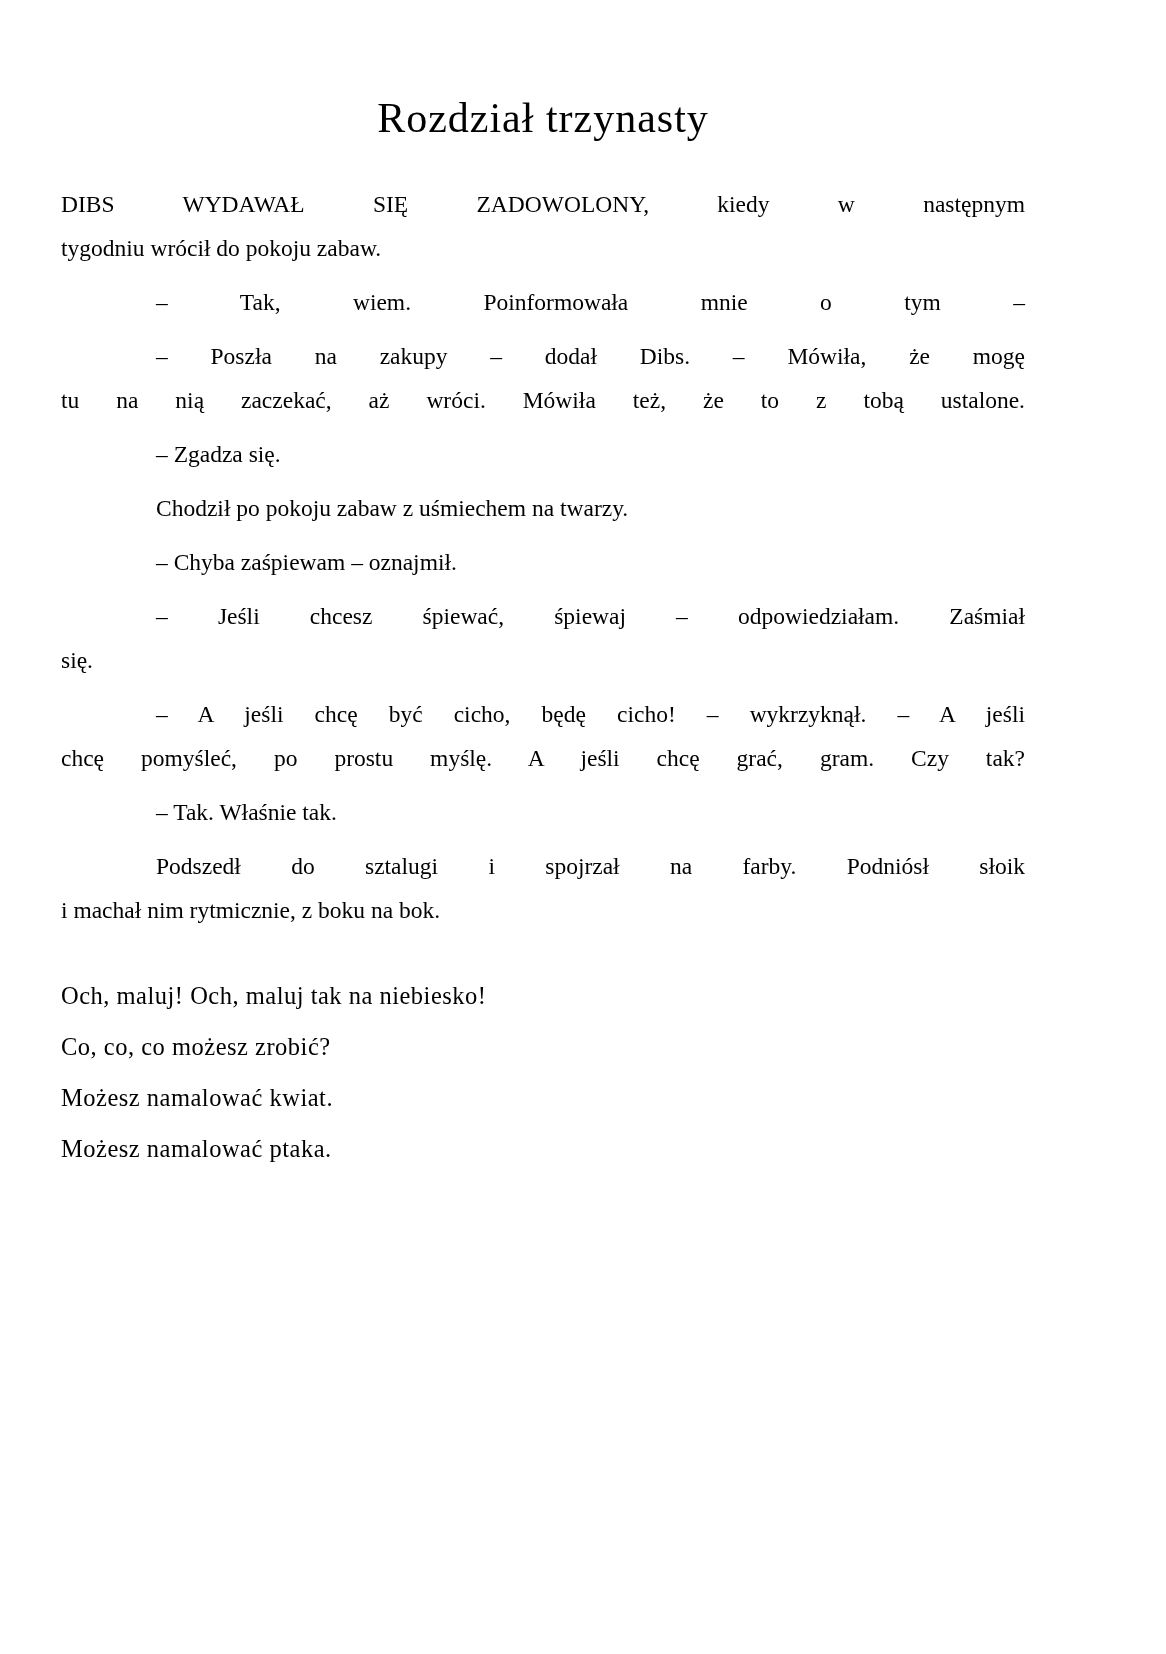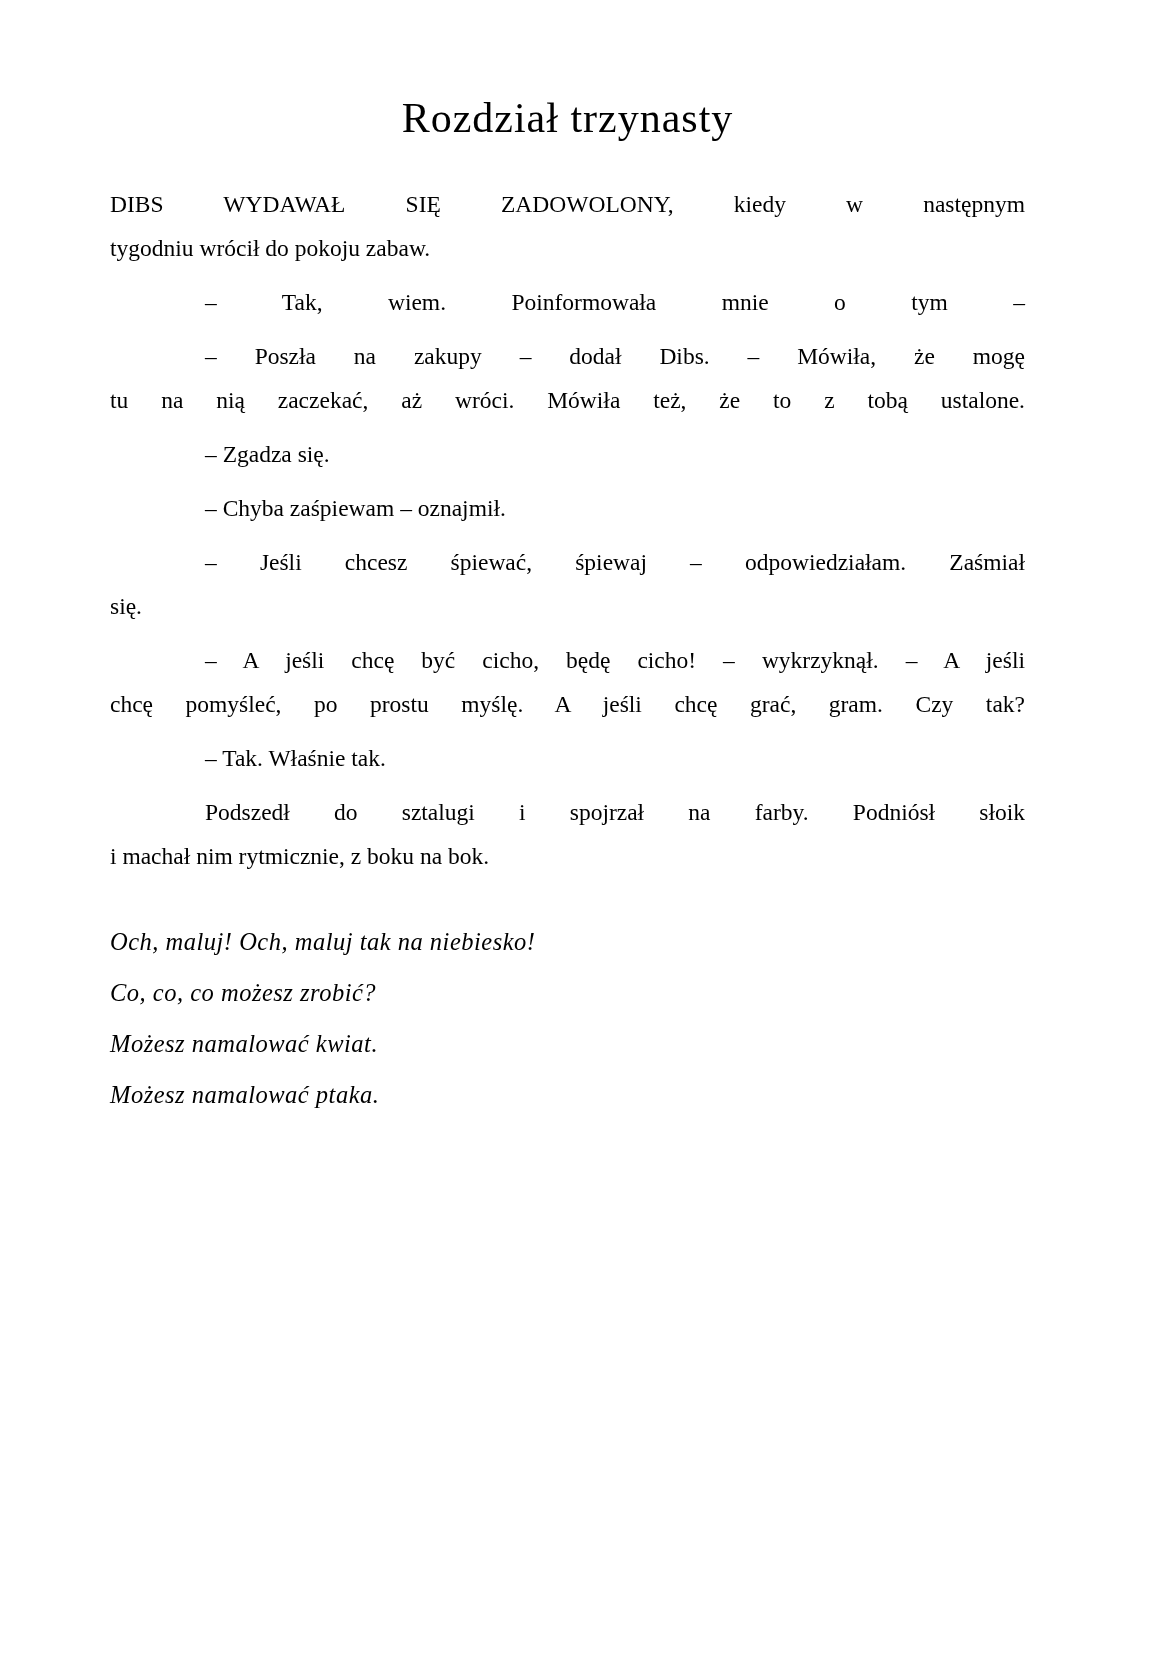--- a/index.html
+++ b/index.html
@@ -12,21 +12,21 @@
     height: 1654px;
     position: relative;
     font-family: "Liberation Serif", serif;
     color: #000000;
     -webkit-font-smoothing: antialiased;
   }
   .page {
     box-sizing: border-box;
     width: 1166px;
     height: 1654px;
-    padding: 92px 141px 0 110px;
+    padding: 92px 141px 0 61px;
     background: #ffffff;
     overflow: hidden;
   }
   .chapter-title {
     font-family: "Liberation Serif", serif;
     font-weight: normal;
     font-size: 42px;
     line-height: 52px;
     text-align: center;
     margin: 0 0 38px 0;
@@ -46,21 +46,20 @@
     text-align: justify;
     text-align-last: justify;
   }
   .line.indent {
     text-indent: 95px;
   }
   .song {
     margin-top: 48px;
   }
   .song-line {
-    font-style: italic;
     font-size: 24.5px;
     line-height: 31px;
     margin: 0 0 20px 0;
     text-align: left;
     letter-spacing: 0.5px;
   }
 </style>
 </head>
 <body>
 
@@ -82,20 +81,23 @@
 
     <div class="para">
       <div class="line fill indent">– Poszła na zakupy – dodał Dibs. – Mówiła, że mogę</div>
       <div class="line fill">tu na nią zaczekać, aż wróci. Mówiła też, że to z tobą ustalone.</div>
     </div>
 
     <div class="para">
       <div class="line indent">– Zgadza się.</div>
     </div>
 
+    <div class="para">
+      <div class="line indent">Chodził po pokoju zabaw z uśmiechem na twarzy.</div>
+    </div>
 
     <div class="para">
       <div class="line indent">– Chyba zaśpiewam – oznajmił.</div>
     </div>
 
     <div class="para">
       <div class="line fill indent">– Jeśli chcesz śpiewać, śpiewaj – odpowiedziałam. Zaśmiał</div>
       <div class="line">się.</div>
     </div>
 

